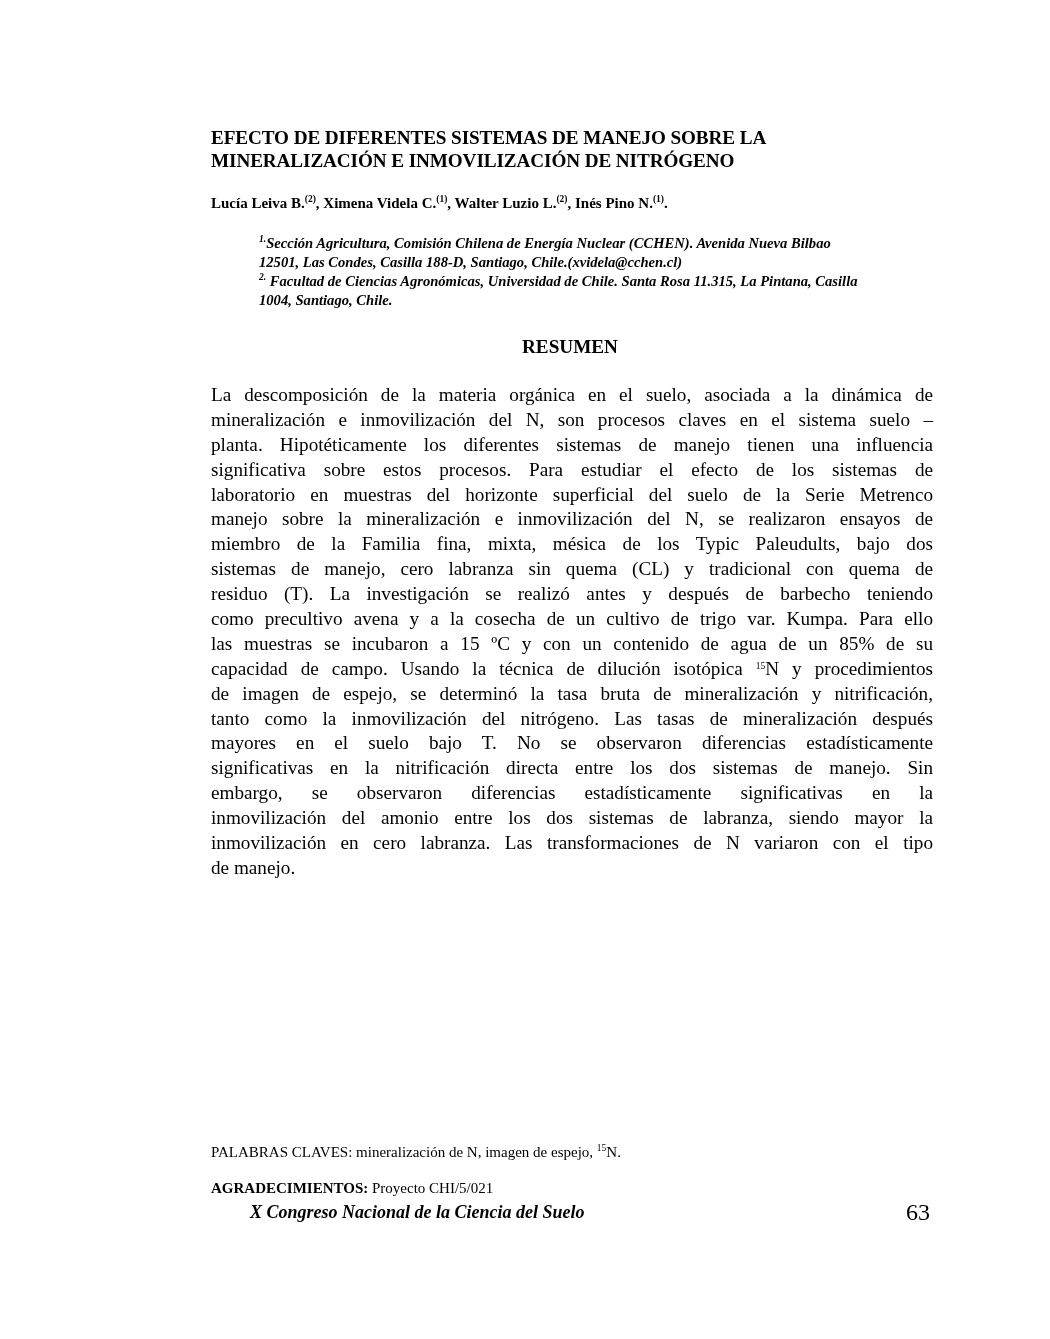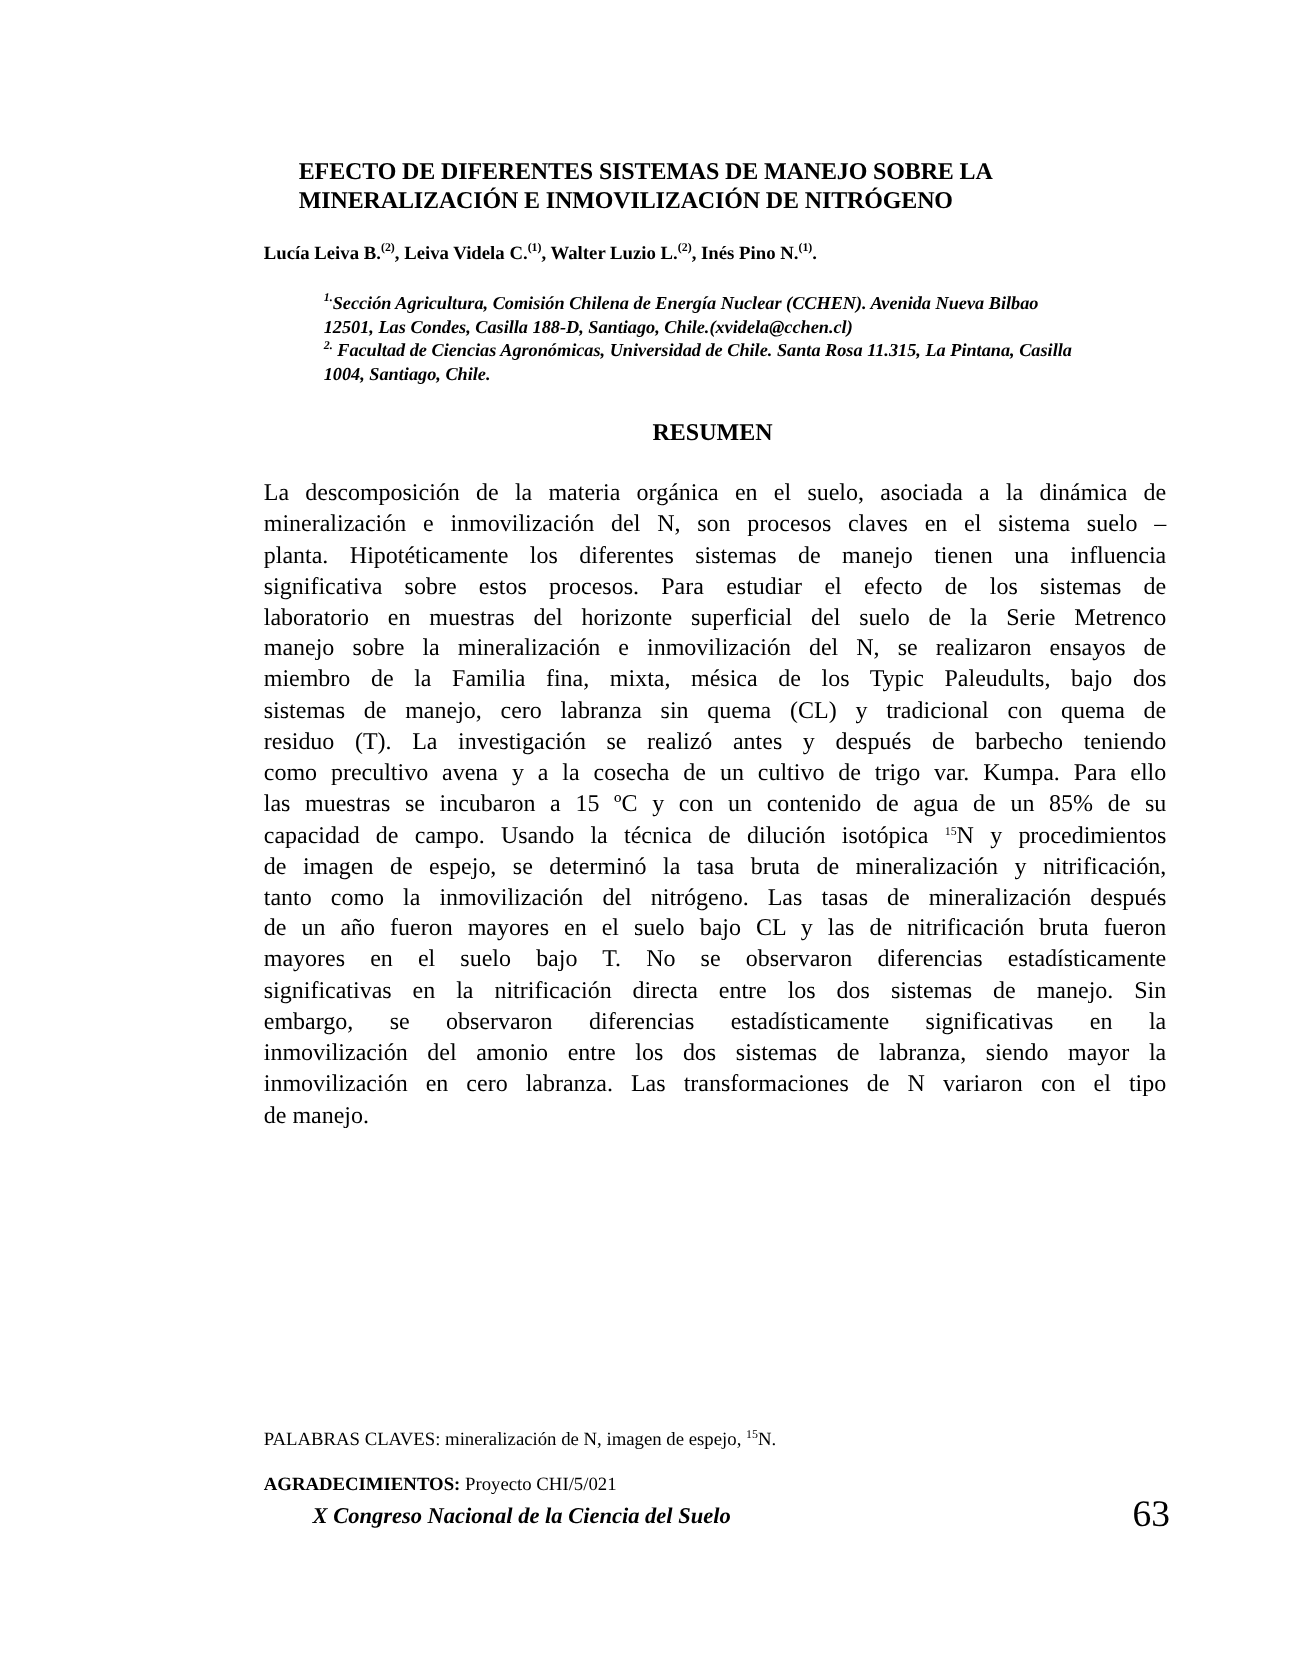--- a/index.html
+++ b/index.html
@@ -19,21 +19,20 @@
 
     .title {
       position: absolute;
       left: 211px;
       top: 126px;
       width: 720px;
       font-weight: bold;
       font-size: 19.2px;
       line-height: 23px;
       letter-spacing: -0.1px;
-      margin-left: 28px;
     }
     .title div { white-space: nowrap; }
 
     .authors {
       position: absolute;
       left: 211px;
       top: 193px;
       font-weight: bold;
       font-size: 15px;
       line-height: 20px;
@@ -114,37 +113,37 @@
       font-style: italic;
       font-size: 18px;
       line-height: 32px;
       white-space: nowrap;
       font-weight: bold;
     }
     .page-number {
       position: absolute;
       left: 906px;
       top: 1196px;
-      font-size: 30px;
+      font-size: 24px;
       line-height: 32px;
       white-space: nowrap;
     }
   </style>
 </head>
 <body>
 
 <div class="page">
 
   <div class="title">
     <div>EFECTO DE DIFERENTES SISTEMAS DE MANEJO SOBRE LA</div>
     <div>MINERALIZACIÓN E INMOVILIZACIÓN DE NITRÓGENO</div>
   </div>
 
   <div class="authors">
-    <span>Lucía Leiva B.</span><sup>(2)</sup><span>, </span><span>Leiva Videla C.</span><sup>(1)</sup><span>, </span><span>Walter Luzio L.</span><sup>(2)</sup><span>, </span><span>Inés Pino N.</span><sup>(1)</sup><span>.</span>
+    <span>Lucía Leiva B.</span><sup>(2)</sup><span>, </span><span>Ximena Videla C.</span><sup>(1)</sup><span>, </span><span>Walter Luzio L.</span><sup>(2)</sup><span>, </span><span>Inés Pino N.</span><sup>(1)</sup><span>.</span>
   </div>
 
   <div class="aff">
     <div class="line"><sup>1.</sup><span>Sección Agricultura, Comisión Chilena de Energía Nuclear (CCHEN). Avenida Nueva Bilbao</span></div>
     <div class="line">12501, Las Condes, Casilla 188-D, Santiago, Chile.(xvidela@cchen.cl)</div>
     <div class="line"><sup>2.</sup><span> Facultad de Ciencias Agronómicas, Universidad de Chile. Santa Rosa 11.315, La Pintana, Casilla</span></div>
     <div class="line">1004, Santiago, Chile.</div>
   </div>
 
   <div class="section-heading">RESUMEN</div>
@@ -157,21 +156,20 @@
       <span class="ln">laboratorio en muestras del horizonte superficial del suelo de la Serie Metrenco</span>
       <span class="ln">manejo sobre la mineralización e inmovilización del N, se realizaron ensayos de</span>
       <span class="ln">miembro de la Familia fina, mixta, mésica de los Typic Paleudults, bajo dos</span>
       <span class="ln">sistemas de manejo, cero labranza sin quema (CL) y tradicional con quema de</span>
       <span class="ln">residuo (T). La investigación se realizó antes y después de barbecho teniendo</span>
       <span class="ln">como precultivo avena  y a la cosecha de un cultivo de trigo var. Kumpa. Para ello</span>
       <span class="ln">las muestras se incubaron a 15 ºC y con un contenido de agua de un 85% de su</span>
       <span class="ln"><span>capacidad de campo. Usando la técnica de dilución isotópica </span><sup>15</sup><span>N y procedimientos</span></span>
       <span class="ln">de imagen de espejo, se determinó la tasa bruta de mineralización y nitrificación,</span>
       <span class="ln">tanto como la inmovilización del nitrógeno. Las tasas de mineralización después</span>
-      <span class="ln">de un año fueron mayores en el suelo bajo CL y las de nitrificación bruta fueron</span>
       <span class="ln">mayores en el suelo bajo T. No se observaron diferencias estadísticamente</span>
       <span class="ln">significativas en la nitrificación directa entre los dos sistemas de manejo. Sin</span>
       <span class="ln">embargo, se observaron diferencias estadísticamente significativas en la</span>
       <span class="ln">inmovilización del amonio entre los dos sistemas de labranza, siendo mayor la</span>
       <span class="ln">inmovilización en cero labranza. Las transformaciones de N variaron con el tipo</span>
       <span class="ln last">de manejo.</span>
     </div>
 
   <div class="ack">
     <span class="lbl">AGRADECIMIENTOS:</span><span> Proyecto CHI/5/021</span>

